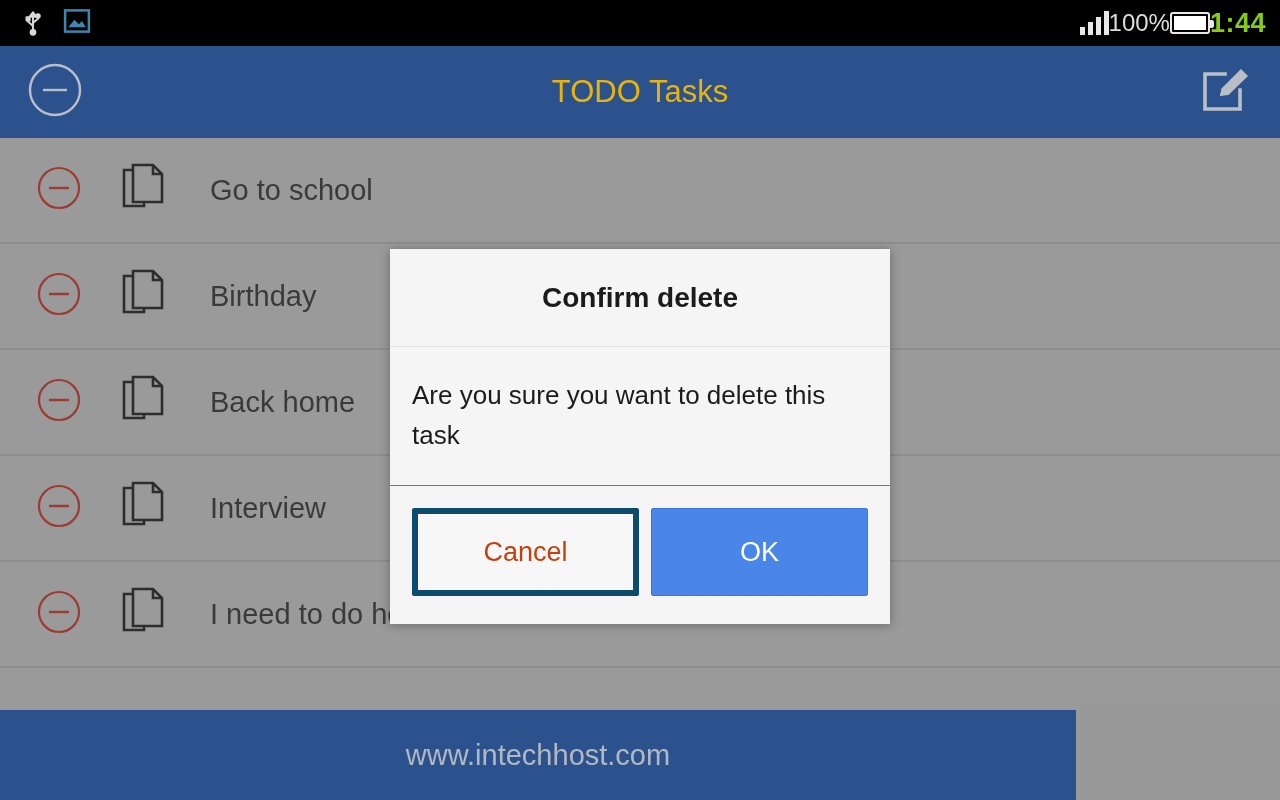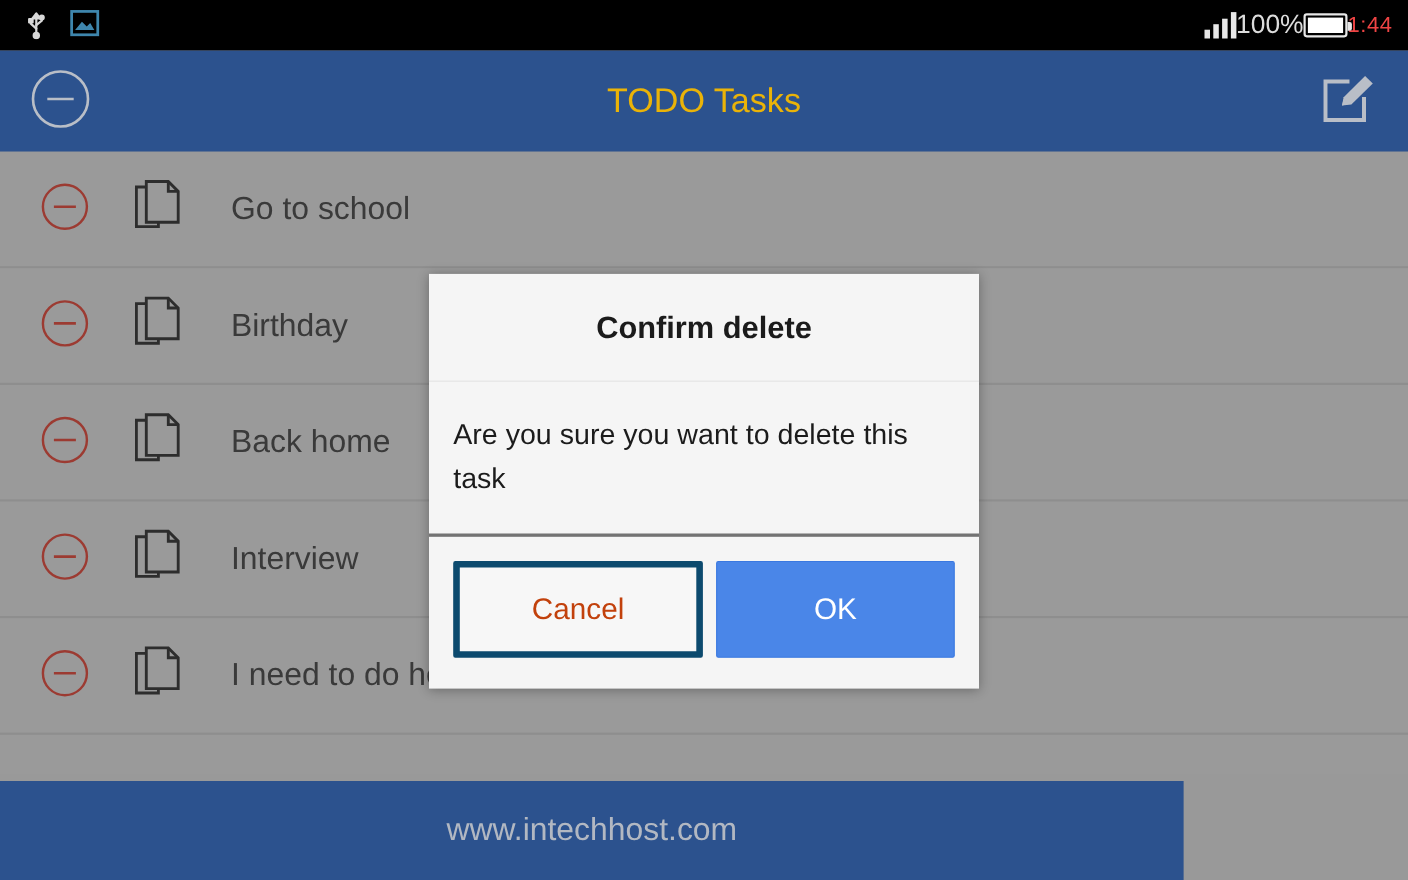--- a/index.html
+++ b/index.html
@@ -82,23 +82,24 @@
     background: #e8e8e8;
     border-radius: 0 2px 2px 0;
   }
   .battery i {
     position: absolute;
     left: 2px; top: 2px; bottom: 2px; right: 2px;
     background: #ffffff;
     display: block;
   }
   .clock {
-    color: #ef4444;
-    font-size: 20px;
+    color: #84cc16;
+    font-size: 27px;
     letter-spacing: 0.5px;
+    font-weight: bold;
   }
 
   
   .app-bar {
     position: absolute;
     top: 46px; left: 0;
     width: 1280px;
     height: 92px;
     background: #2c528e;
     display: flex;
@@ -193,21 +194,21 @@
     justify-content: center;
     border-bottom: 1px solid #e3e3e3;
   }
   .dialog-title {
     font-size: 28px;
     color: #1b1b1b;
     font-weight: 700;
   }
   .dialog-body {
     padding: 28px 22px 30px 22px;
-    border-bottom: 3px solid #737373;
+    border-bottom: 1px solid #737373;
   }
   .dialog-message {
     font-size: 26px;
     line-height: 40px;
     color: #1b1b1b;
   }
   .dialog-actions {
     display: flex;
     gap: 12px;
     padding: 22px 22px 28px 22px;

